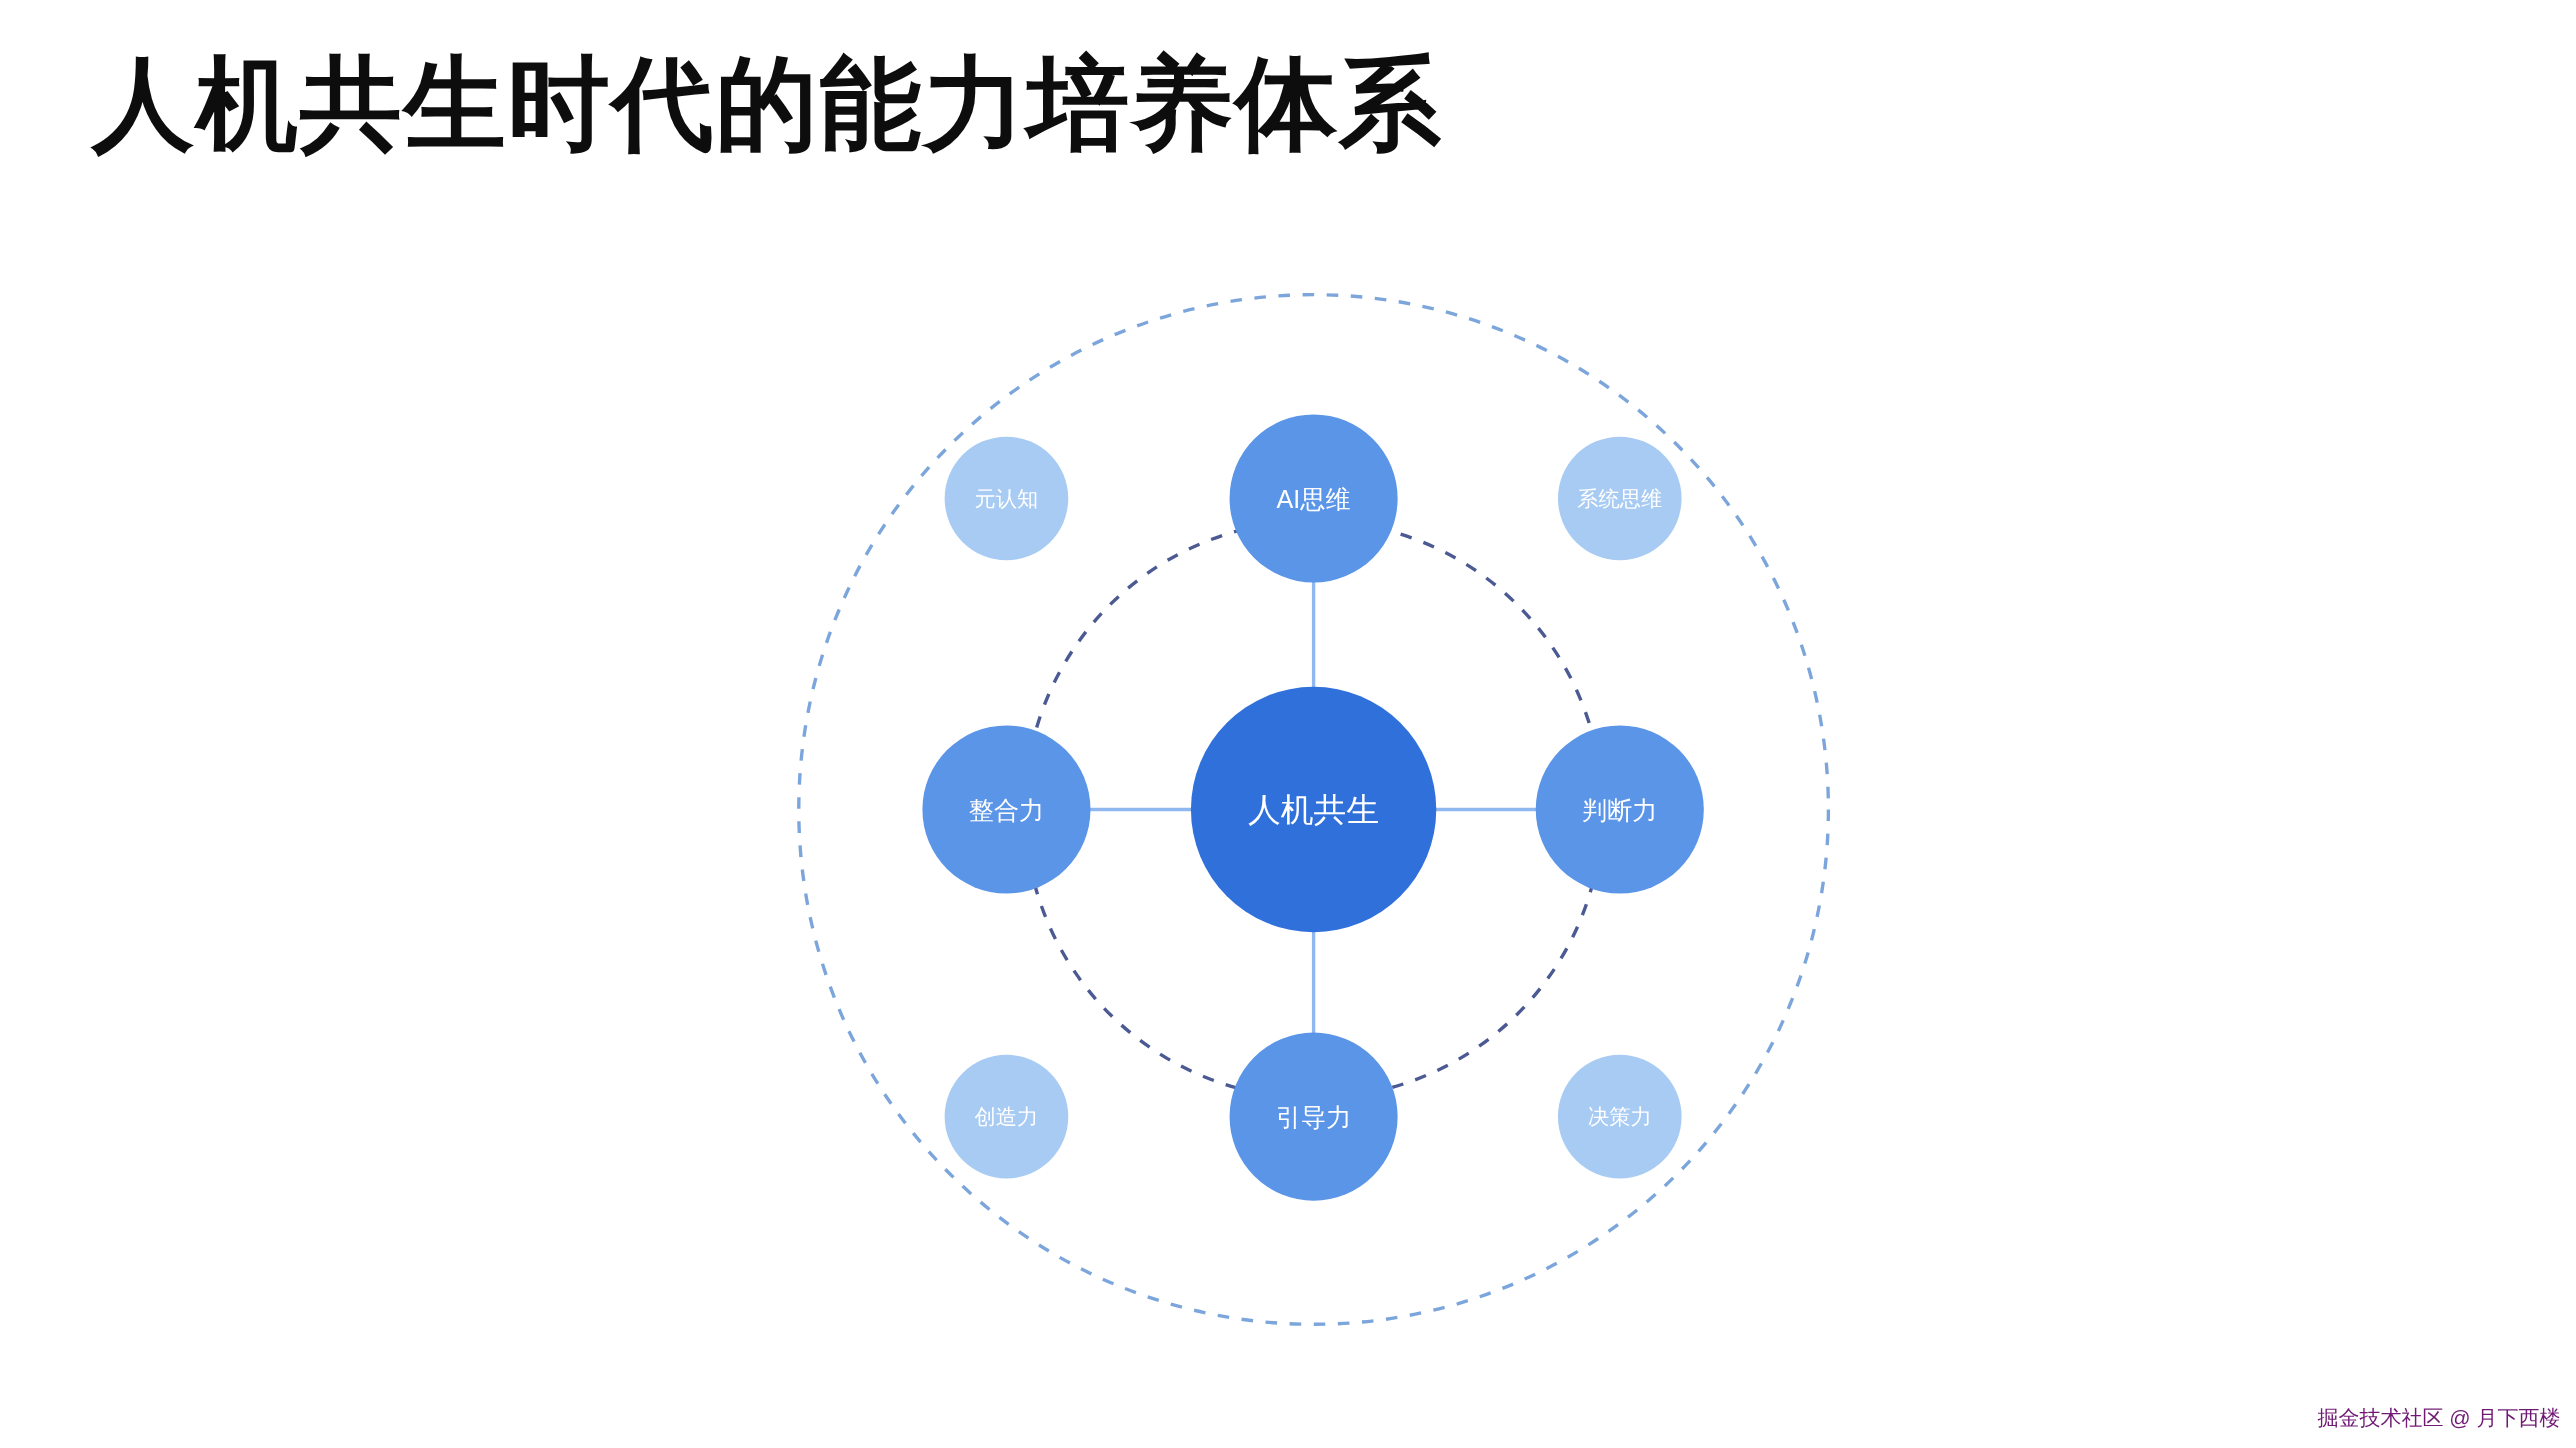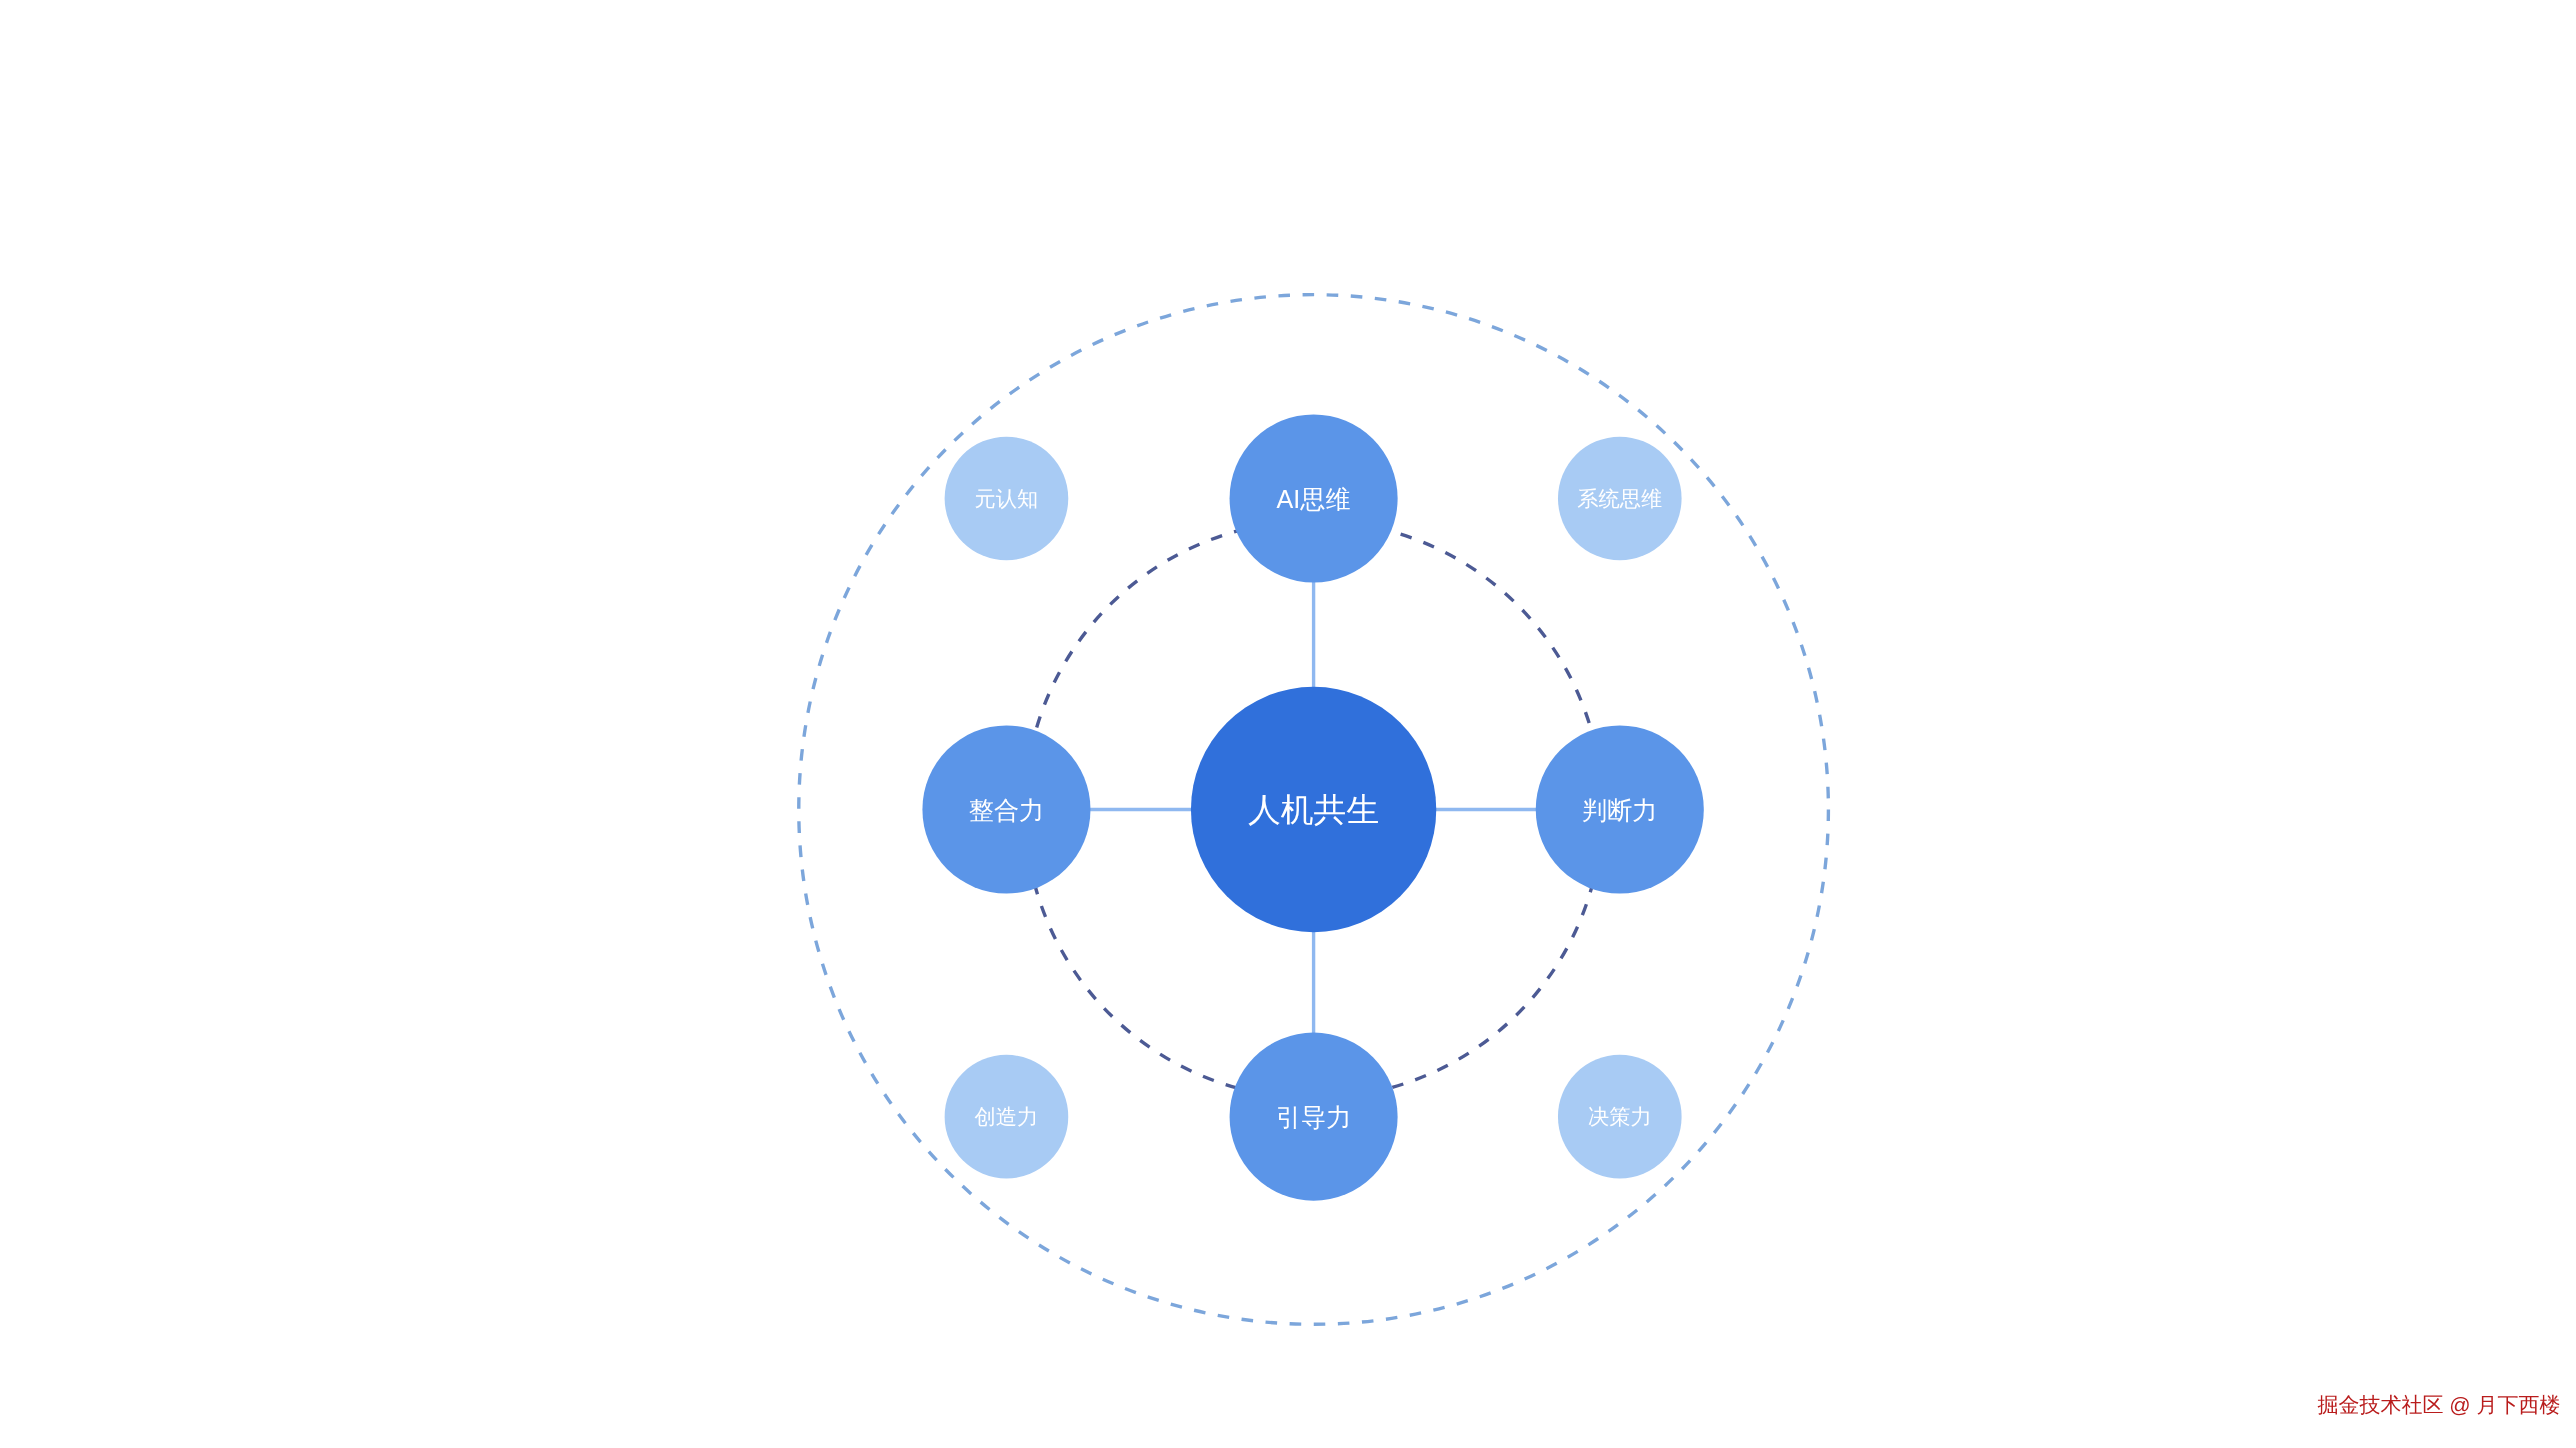--- a/index.html
+++ b/index.html
@@ -38,31 +38,32 @@
     font-family: "Liberation Sans", sans-serif;
     fill: #ffffff;
     text-anchor: middle;
   }
   .center-label { font-size: 34px; }
   .primary-label { font-size: 26px; }
   .secondary-label { font-size: 22px; }
   .watermark {
     position: absolute;
     right: 15.5px;
-    bottom: 30px;
+    bottom: 17px;
     font-size: 21px;
-    color: #b91c1c;
+    color: #701a75;
     font-family: "Liberation Sans", sans-serif;
   }
 </style>
 </head>
 <body>
 
 <div class="page">
 
+  <h1 class="title">人机共生时代的能力培养体系</h1>
 
   <svg class="diagram" viewBox="0 0 2667 1500" xmlns="http://www.w3.org/2000/svg">
 
     <circle cx="1360" cy="838" r="533" fill="none" stroke-width="3.5" stroke-dasharray="12 13" stroke="#7CA6DB"></circle>
     <circle cx="1360" cy="838" r="299" fill="none" stroke-width="3.5" stroke-dasharray="12 13" stroke="#4C5A94"></circle>
 
     <line x1="1360" y1="838" x2="1360" y2="516" stroke-width="3.5" stroke="#8FB8F0"></line>
     <line x1="1360" y1="838" x2="1677" y2="838" stroke-width="3.5" stroke="#8FB8F0"></line>
     <line x1="1360" y1="838" x2="1360" y2="1156" stroke-width="3.5" stroke="#8FB8F0"></line>
     <line x1="1360" y1="838" x2="1042" y2="838" stroke-width="3.5" stroke="#8FB8F0"></line>

